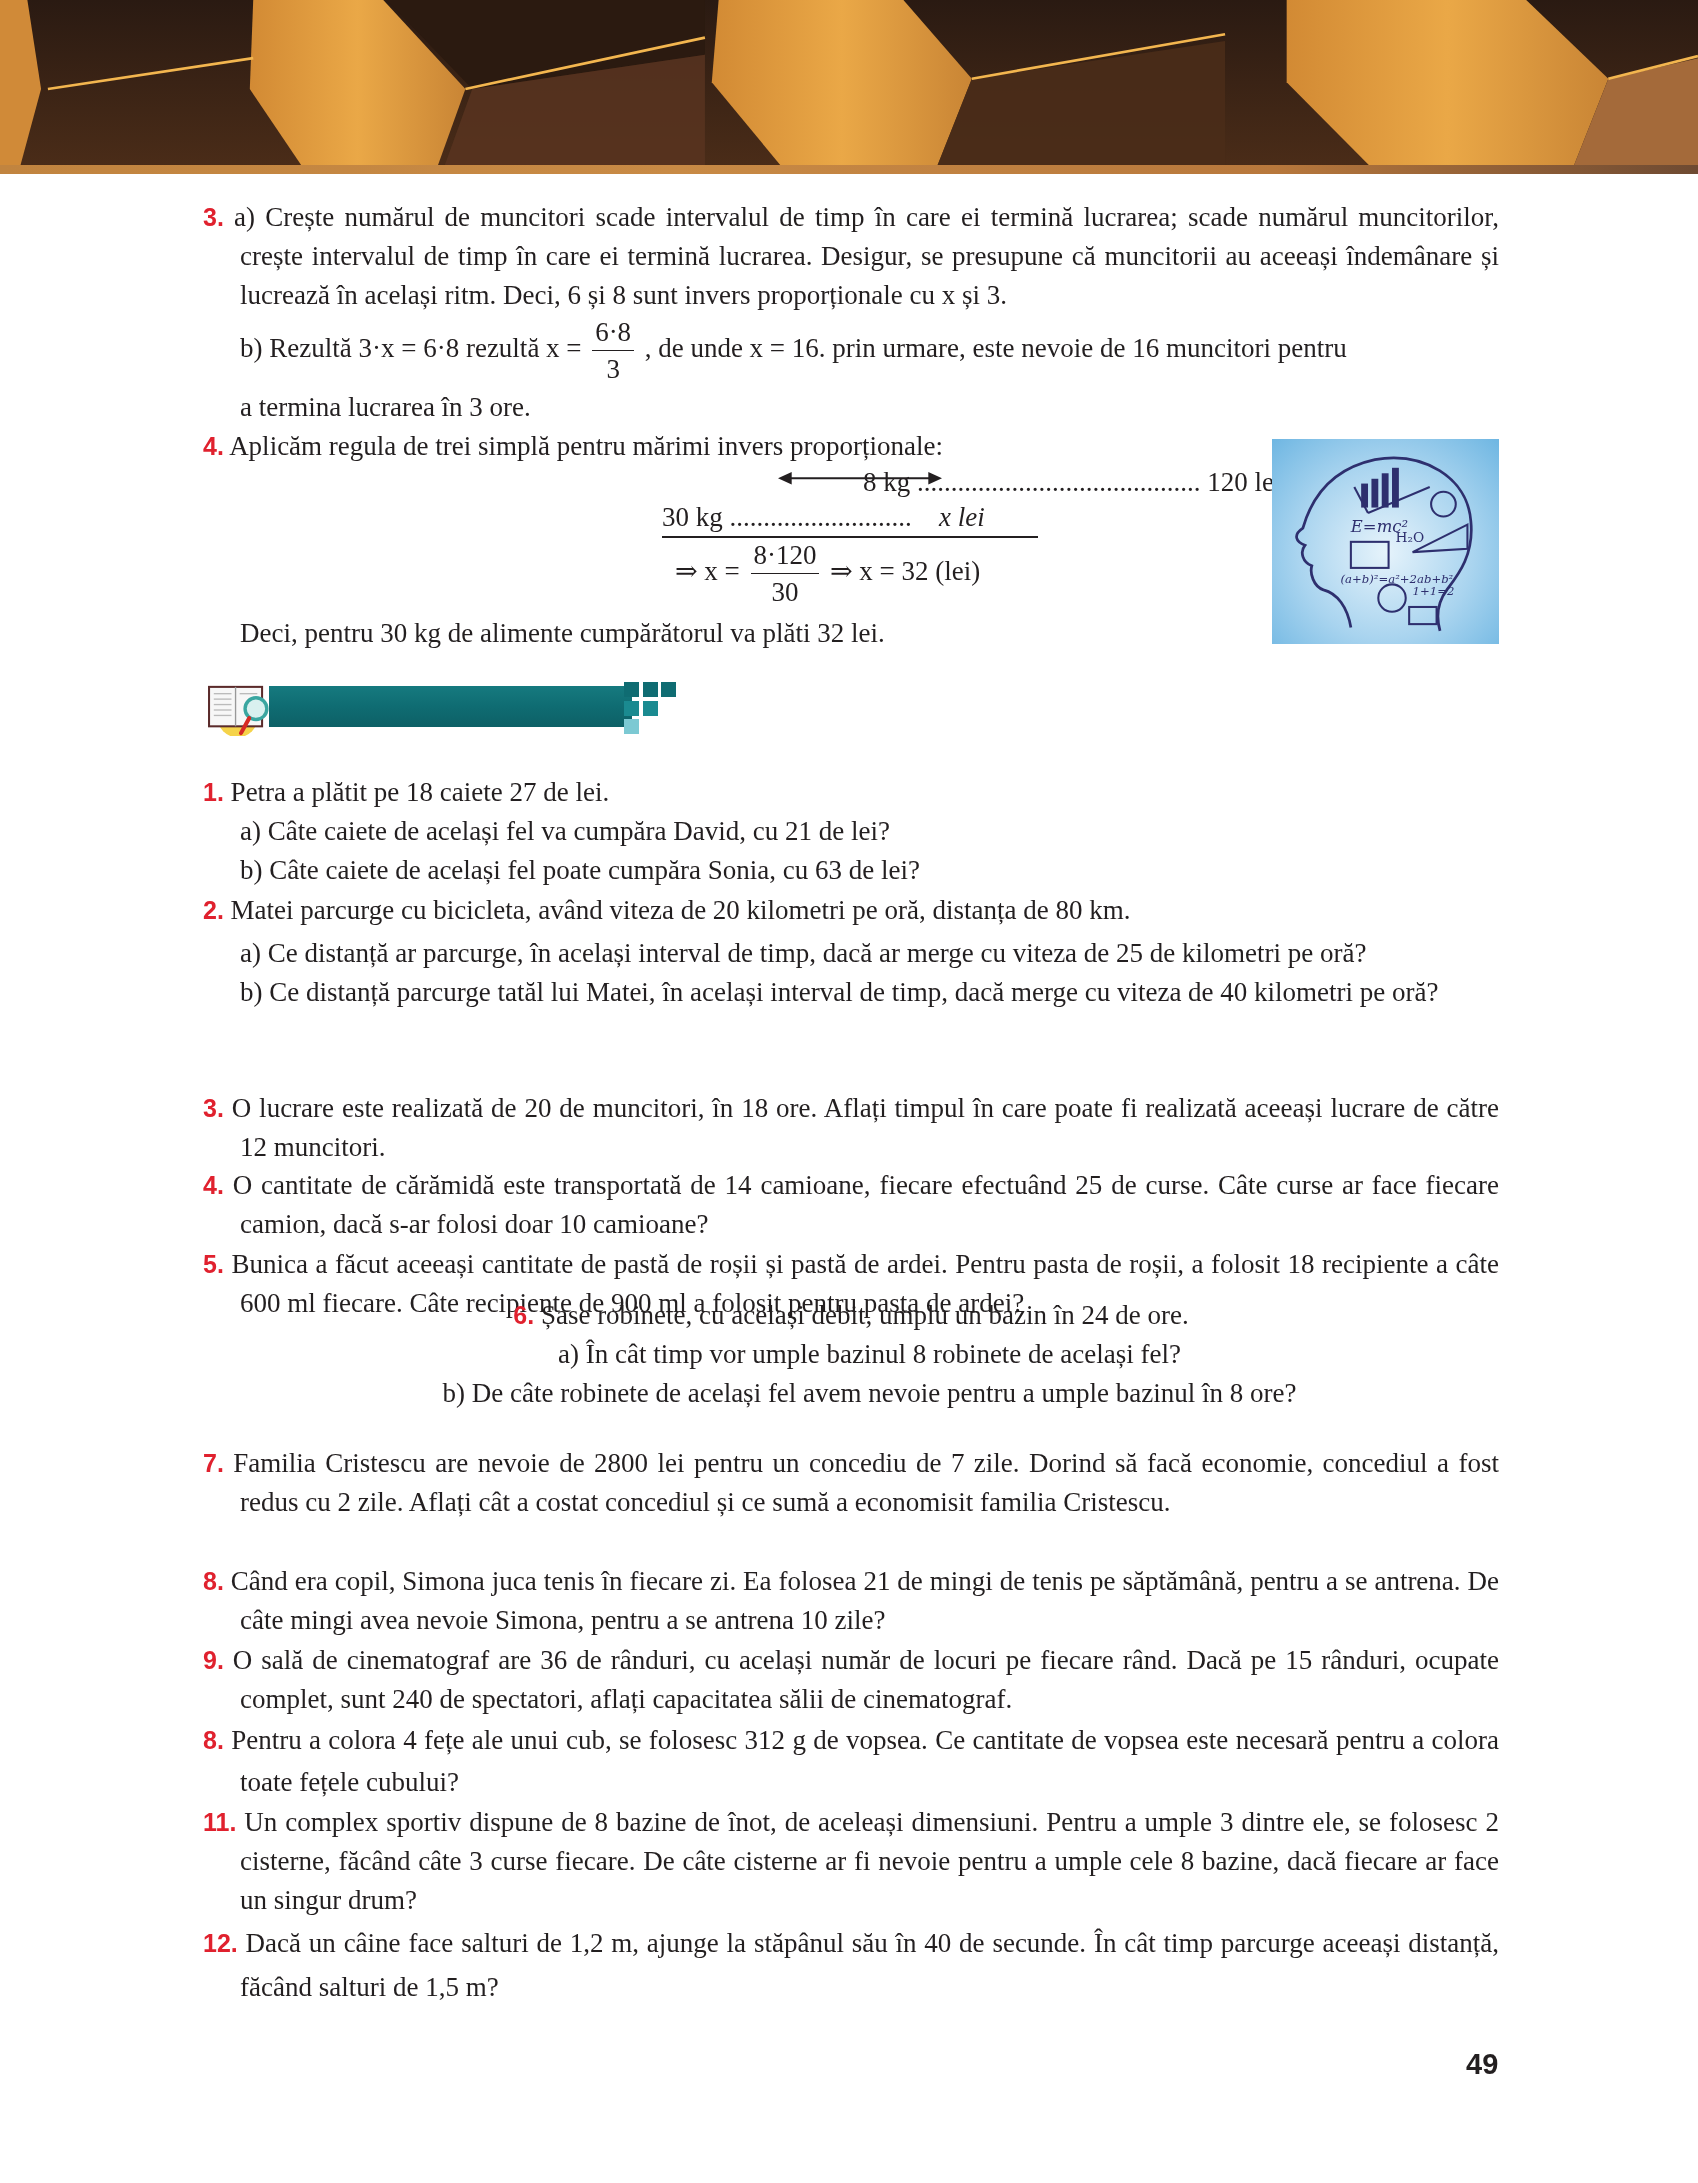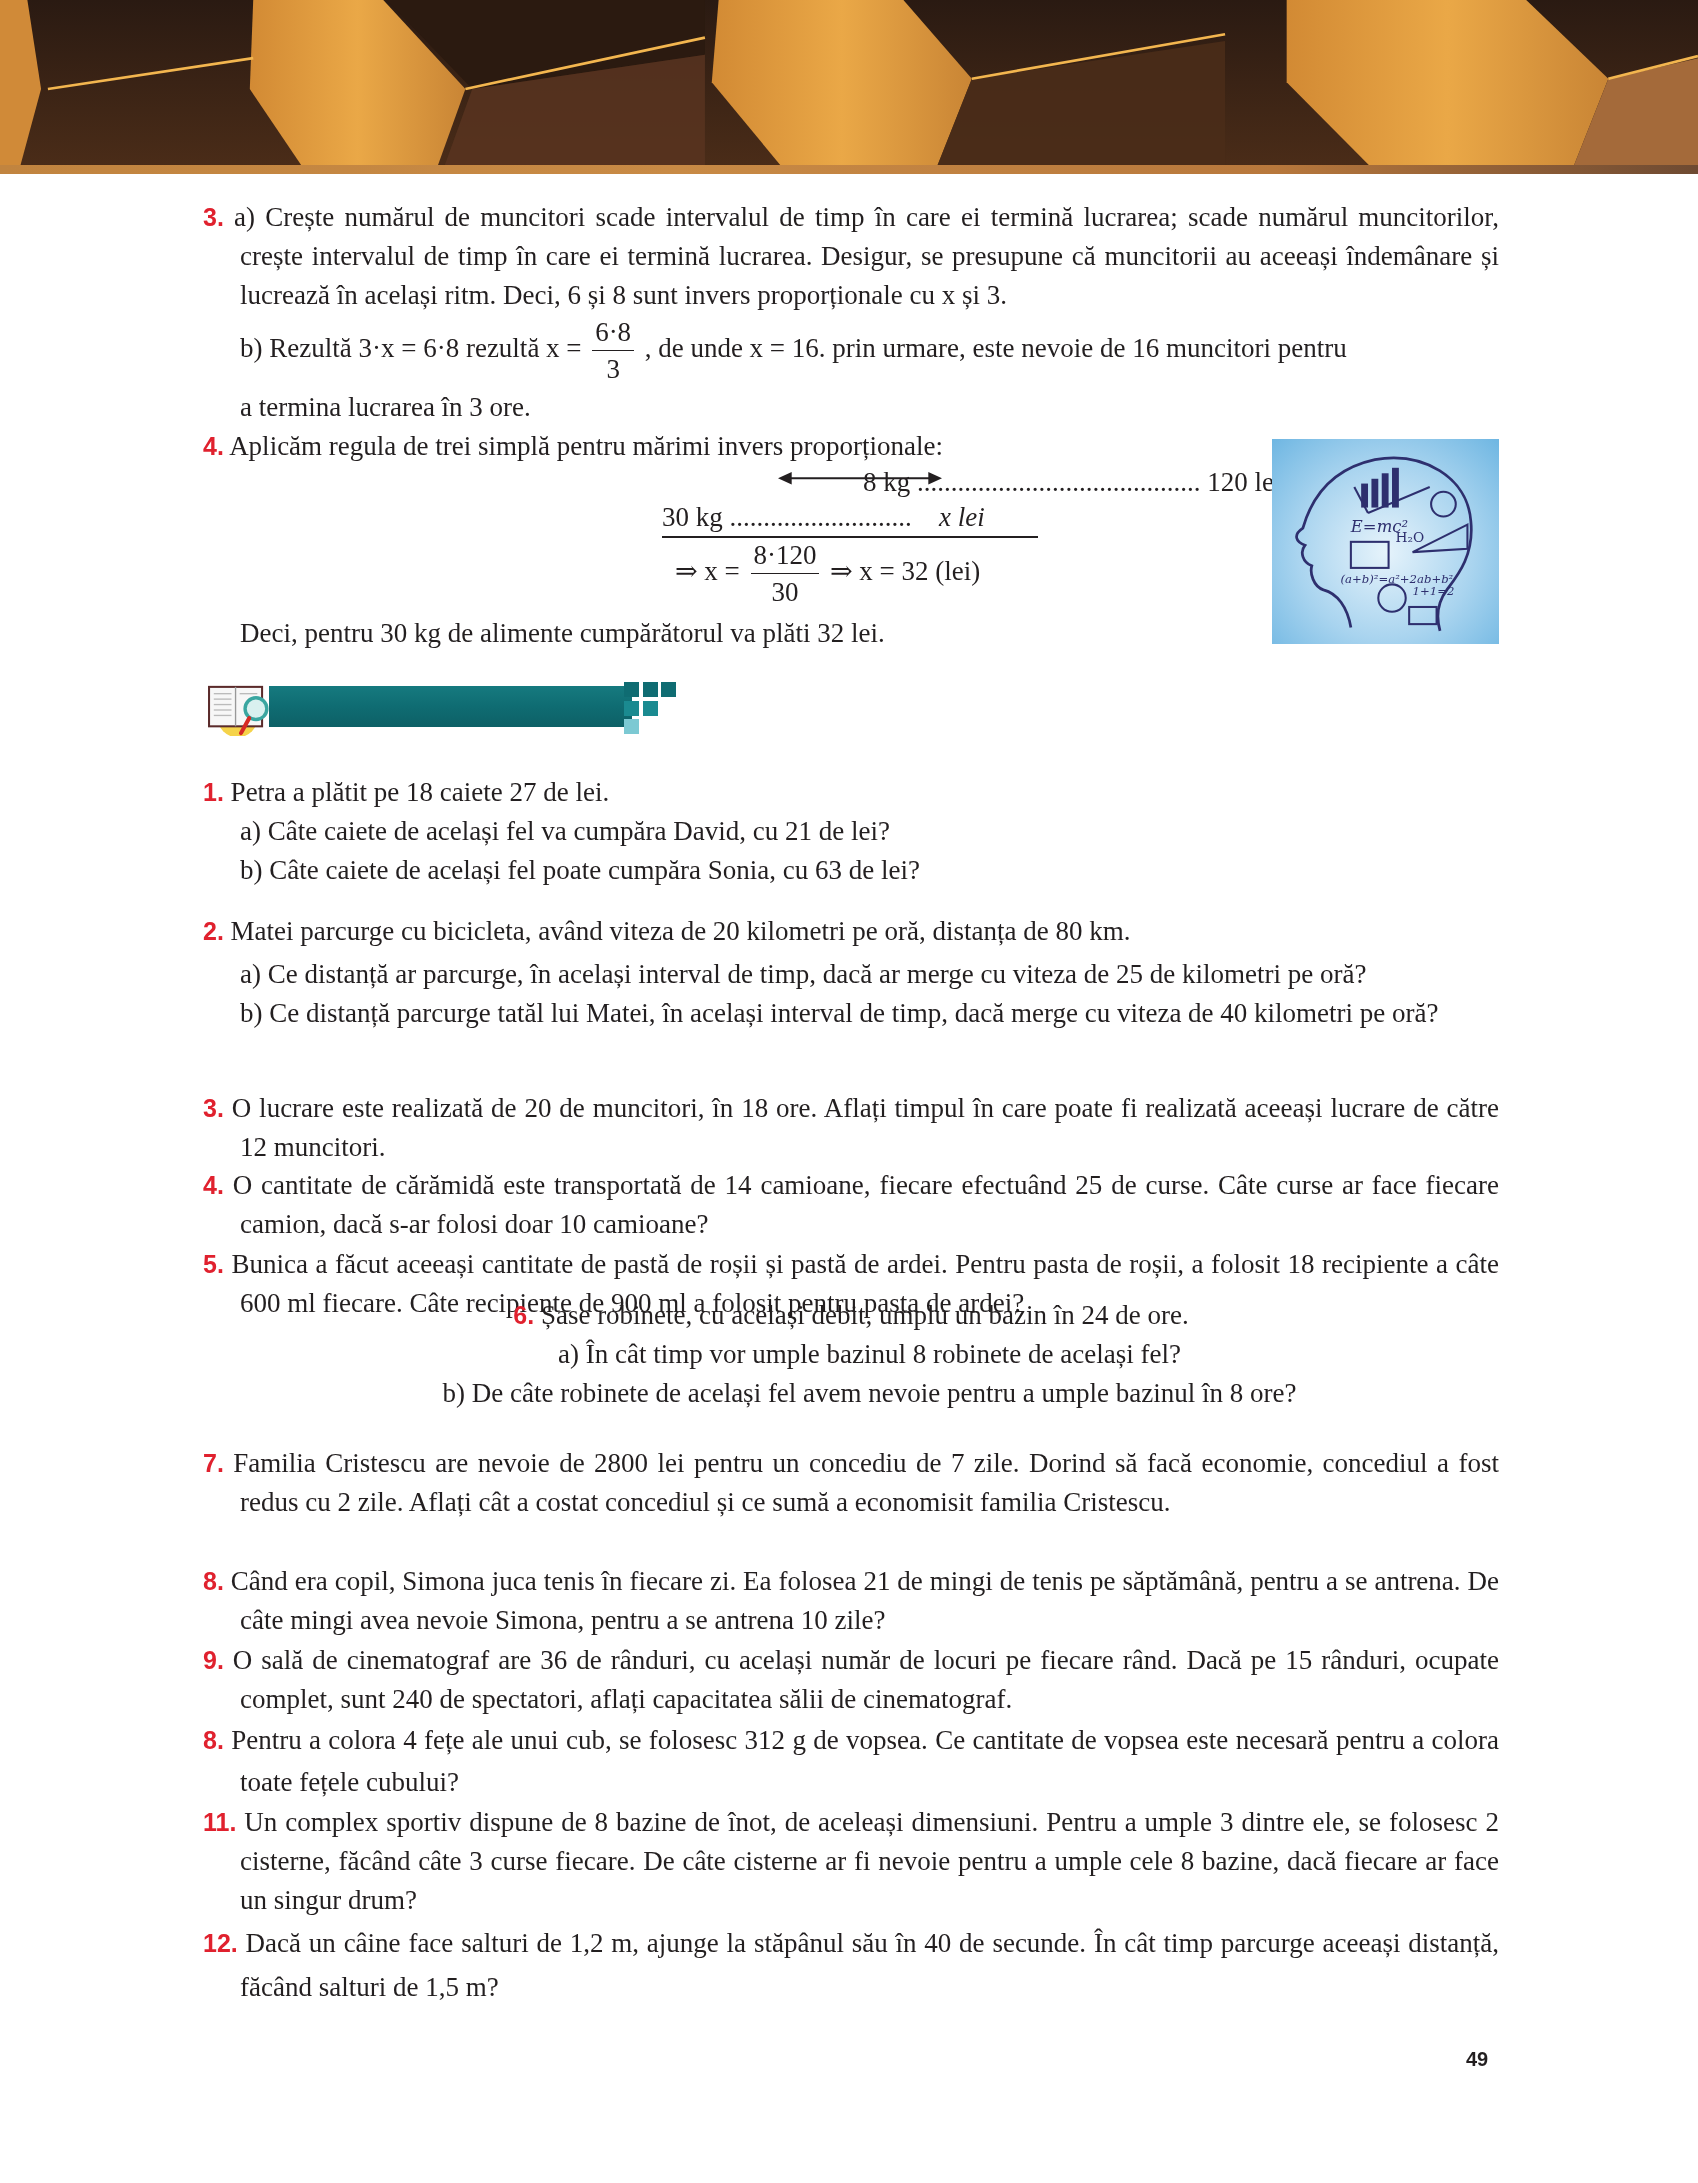--- a/index.html
+++ b/index.html
@@ -47,21 +47,21 @@
   }
   .sh-label {
     position: absolute; left: 75px; top: 13.7px; color: #ffffff;
     font-family: "Liberation Sans", sans-serif; font-size: 29px; line-height: 38px; white-space: nowrap; margin-top: 36px;
   }
   .sh-book { position: absolute; left: 0; top: 9.6px; width: 68px; height: 52px; }
   .sh-sq { position: absolute; width: 15px; height: 15px; }
 
   .page-num {
     position: absolute; left: 1466px; top: 2048px;
-    font-family: "Liberation Sans", sans-serif; font-weight: bold; font-size: 20px; color: #231f20;
+    font-family: "Liberation Sans", sans-serif; font-weight: bold; font-size: 29px; color: #231f20;
   }
 </style>
 </head>
 <body>
 
 <div class="banner">
   <svg width="1698" height="165" viewBox="0 0 2481 241">
     <defs>
       <linearGradient id="gold" x1="0" y1="0" x2="1" y2="0">
         <stop offset="0" stop-color="#d28a34"></stop>
@@ -138,21 +138,21 @@
     <span>⇒ x = 32  (lei)</span>
   </div>
   <div class="p sub" style="top:416px;">Deci, pentru 30 kg de alimente cumpărătorul va plăti 32 lei.</div>
 
   <div class="p" style="top:575px;">
     <div class="ind"><span class="num">1.</span> <span>Petra a plătit pe 18 caiete 27 de lei.</span></div>
     <div class="sub">a) Câte caiete de același fel va cumpăra David, cu 21 de lei?</div>
     <div class="sub">b) Câte caiete de același fel poate cumpăra Sonia, cu 63 de lei?</div>
   </div>
 
-  <div class="p" style="top:693px;margin-top:21px;">
+  <div class="p" style="top:693px;">
     <div class="ind" style="margin-bottom:4.1px;"><span class="num">2.</span> <span>Matei parcurge cu bicicleta, având viteza de 20 kilometri pe oră, distanța de 80 km.</span></div>
     <div class="sub just">a) Ce distanță ar parcurge, în același interval de timp, dacă ar merge cu viteza de 25 de kilometri pe oră?</div>
     <div class="sub just">b) Ce distanță parcurge tatăl lui Matei, în același interval de timp, dacă merge cu viteza de 40 kilometri pe oră?</div>
   </div>
 
   <div class="p ind just" style="top:891px;">
     <span class="num">3.</span> <span>O lucrare este realizată de 20 de muncitori, în 18 ore. Aflați timpul în care poate fi realizată aceeași lucrare de către 12 muncitori.</span>
   </div>
   <div class="p ind just" style="top:968px;">
     <span class="num">4.</span> <span>O cantitate de cărămidă este transportată de 14 camioane, fiecare efectuând 25 de curse. Câte curse ar face fiecare camion, dacă s-ar folosi doar 10 camioane?</span>

